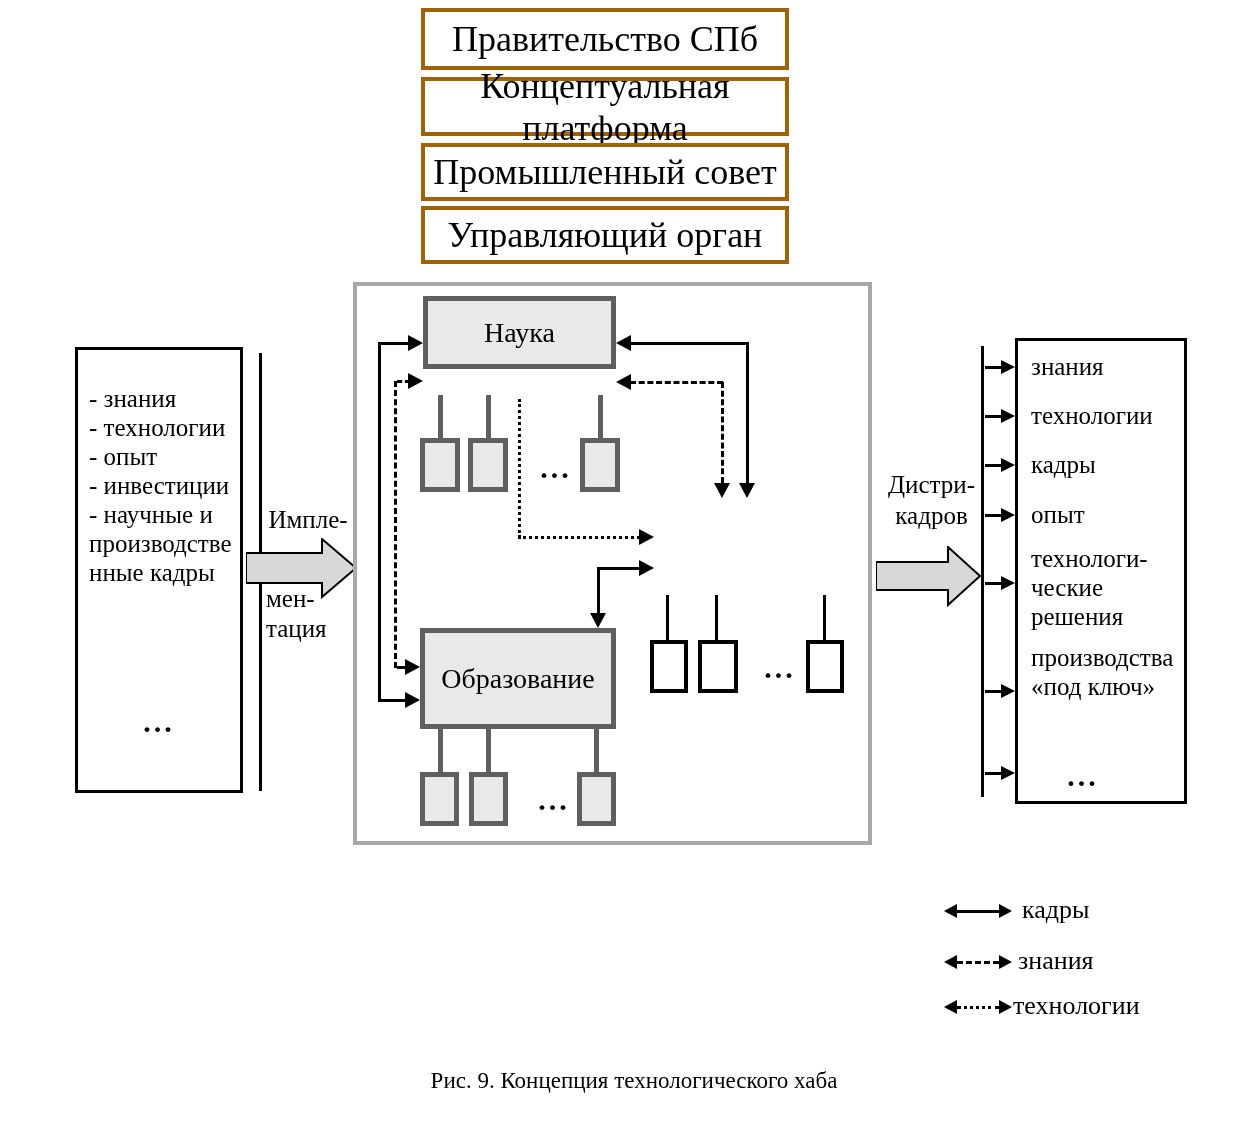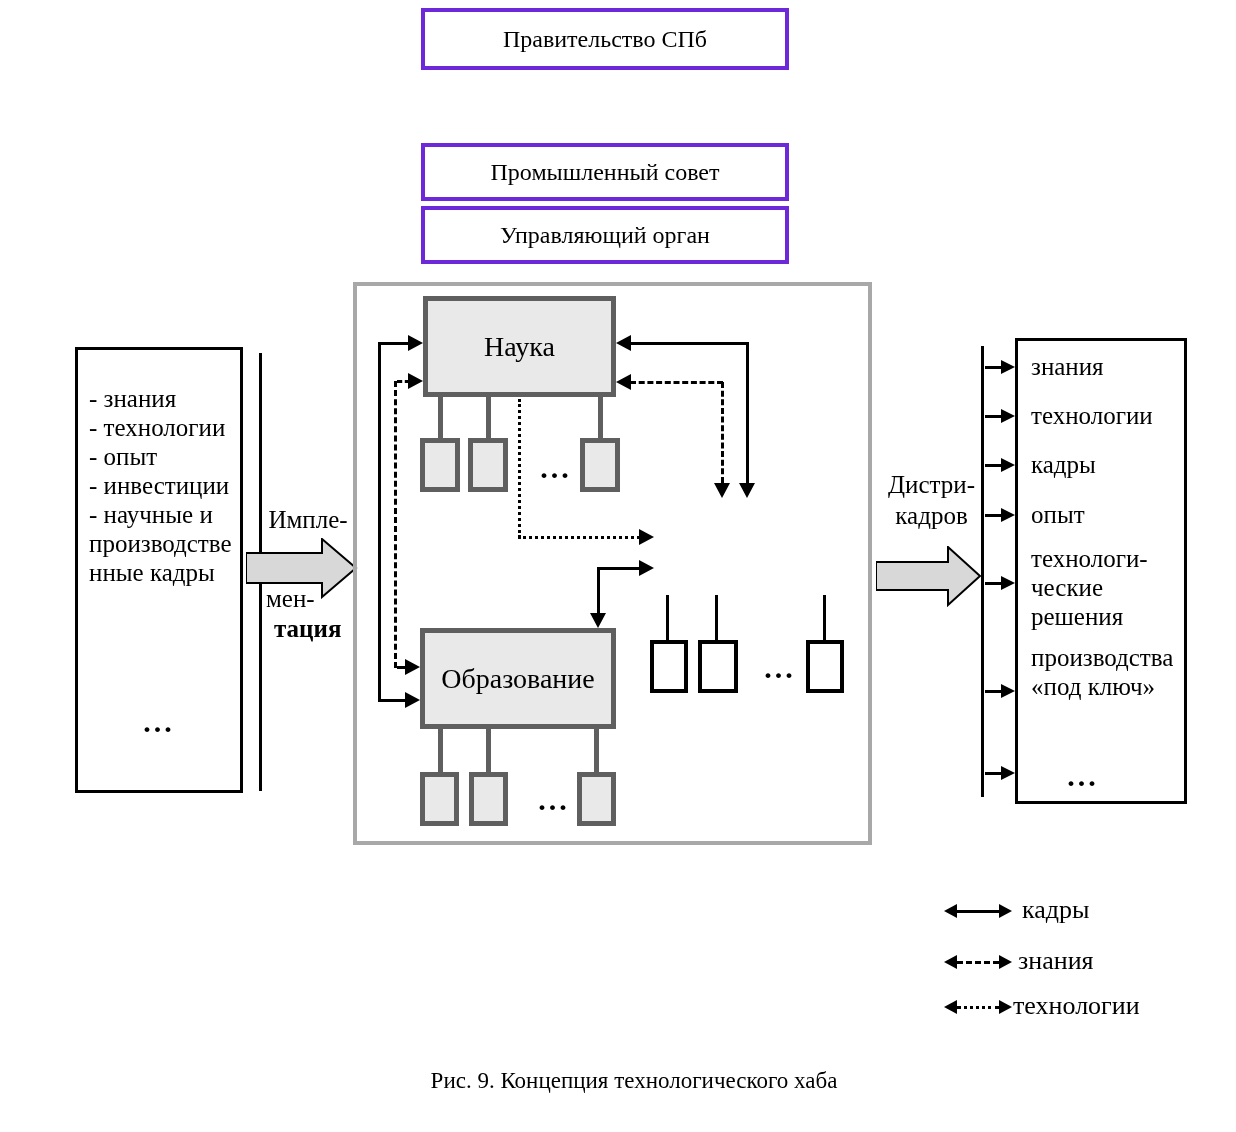--- a/index.html
+++ b/index.html
@@ -1,21 +1,21 @@
 <!DOCTYPE html>
 <html><head>
 <meta charset="utf-8">
 <style>
   html,body{margin:0;padding:0;background:#fff;}
   #canvas{
     position:relative;width:1236px;height:1132px;background:#ffffff;
     font-family:"Liberation Serif","DejaVu Serif",serif;color:#000;overflow:hidden;
   }
   .abs{position:absolute;box-sizing:border-box;}
-  .cbox{border:4px solid #6d28d9;background:#fff;display:flex;align-items:center;justify-content:center;text-align:center;font-size:24px;}
+  .cbox{border:4px solid #a16207;background:#fff;display:flex;align-items:center;justify-content:center;text-align:center;font-size:36px;}
   .gunit{background:#e9e9e9;border:5px solid #5f5f5f;}
   .gbig{background:#e9e9e9;border:5px solid #5f5f5f;display:flex;align-items:center;justify-content:center;font-size:28px;}
   .wbig{background:#fff;border:3px solid #000;display:flex;align-items:center;justify-content:center;font-size:28px;}
   .wunit{background:#fff;border:4px solid #000;}
   .ln{background:#000;}
   .stub{background:#5f5f5f;}
   .dash-h{height:0;border-top:3px dashed #000;}
   .dash-v{width:0;border-left:3px dashed #000;}
   .dot-h{height:0;border-top:3px dotted #000;}
   .dot-v{width:0;border-left:3px dotted #000;}
@@ -36,20 +36,23 @@
   .legendlabel{font-size:26px;line-height:28px;}
 </style>
 </head>
 <body>
 
 <div id="canvas">
 
   <div class="abs cbox" style="left:421px;top:8px;width:368px;height:62px;">
       <span>Правительство СПб</span>
     </div>
+  <div class="abs cbox" style="left:421px;top:77px;width:368px;height:59px;">
+      <span>Концептуальная платформа</span>
+    </div>
   <div class="abs cbox" style="left:421px;top:143px;width:368px;height:58px;">
       <span>Промышленный совет</span>
     </div>
   <div class="abs cbox" style="left:421px;top:206px;width:368px;height:58px;">
       <span>Управляющий орган</span>
     </div>
 
   <div class="abs sidebox" style="left:75px;top:347px;width:168px;height:446px;"></div>
   <div class="abs txt preline" style="left:89px;top:384px;width:152px;">- знания
 - технологии
@@ -59,28 +62,28 @@
 производстве
 нные кадры</div>
   <div class="abs dots" style="left:75px;top:712px;width:168px;">...</div>
 
   <div class="abs ln" style="left:259px;top:353px;width:3px;height:438px;"></div>
   <div class="abs txt" style="left:258px;top:505px;width:100px;text-align:center;">Импле-</div>
   <svg class="abs" style="left:246px;top:538px;" width="112" height="61" viewBox="0 0 112 61">
     <polygon points="0,15 76,15 76,1 110,30 76,59 76,45 0,45" fill="#d8d8d8" stroke="#000" stroke-width="2"></polygon>
   </svg>
   <div class="abs txt" style="left:266px;top:584px;">мен-</div>
-  <div class="abs txt" style="left:274px;top:614px;font-weight:bold;">тация</div>
+  <div class="abs txt" style="left:266px;top:614px;">тация</div>
 
   <div class="abs hubframe" style="left:353px;top:282px;width:519px;height:563px;"></div>
 
   <div class="abs stub" style="left:438px;top:395px;width:5px;height:45px;"></div>
   <div class="abs stub" style="left:486px;top:395px;width:5px;height:45px;"></div>
   <div class="abs stub" style="left:598px;top:395px;width:5px;height:45px;"></div>
-  <div class="abs gbig" style="left:423px;top:296px;width:193px;height:101px;">
+  <div class="abs gbig" style="left:423px;top:296px;width:193px;height:73px;">
       <span>Наука</span>
     </div>
   <div class="abs gunit" style="left:420px;top:438px;width:40px;height:54px;"></div>
   <div class="abs gunit" style="left:468px;top:438px;width:40px;height:54px;"></div>
   <div class="abs gunit" style="left:580px;top:438px;width:40px;height:54px;"></div>
   <div class="abs dots" style="left:528px;top:458px;width:56px;">...</div>
 
   <div class="abs stub" style="left:438px;top:727px;width:5px;height:47px;"></div>
   <div class="abs stub" style="left:486px;top:727px;width:5px;height:47px;"></div>
   <div class="abs stub" style="left:594px;top:727px;width:5px;height:47px;"></div>

